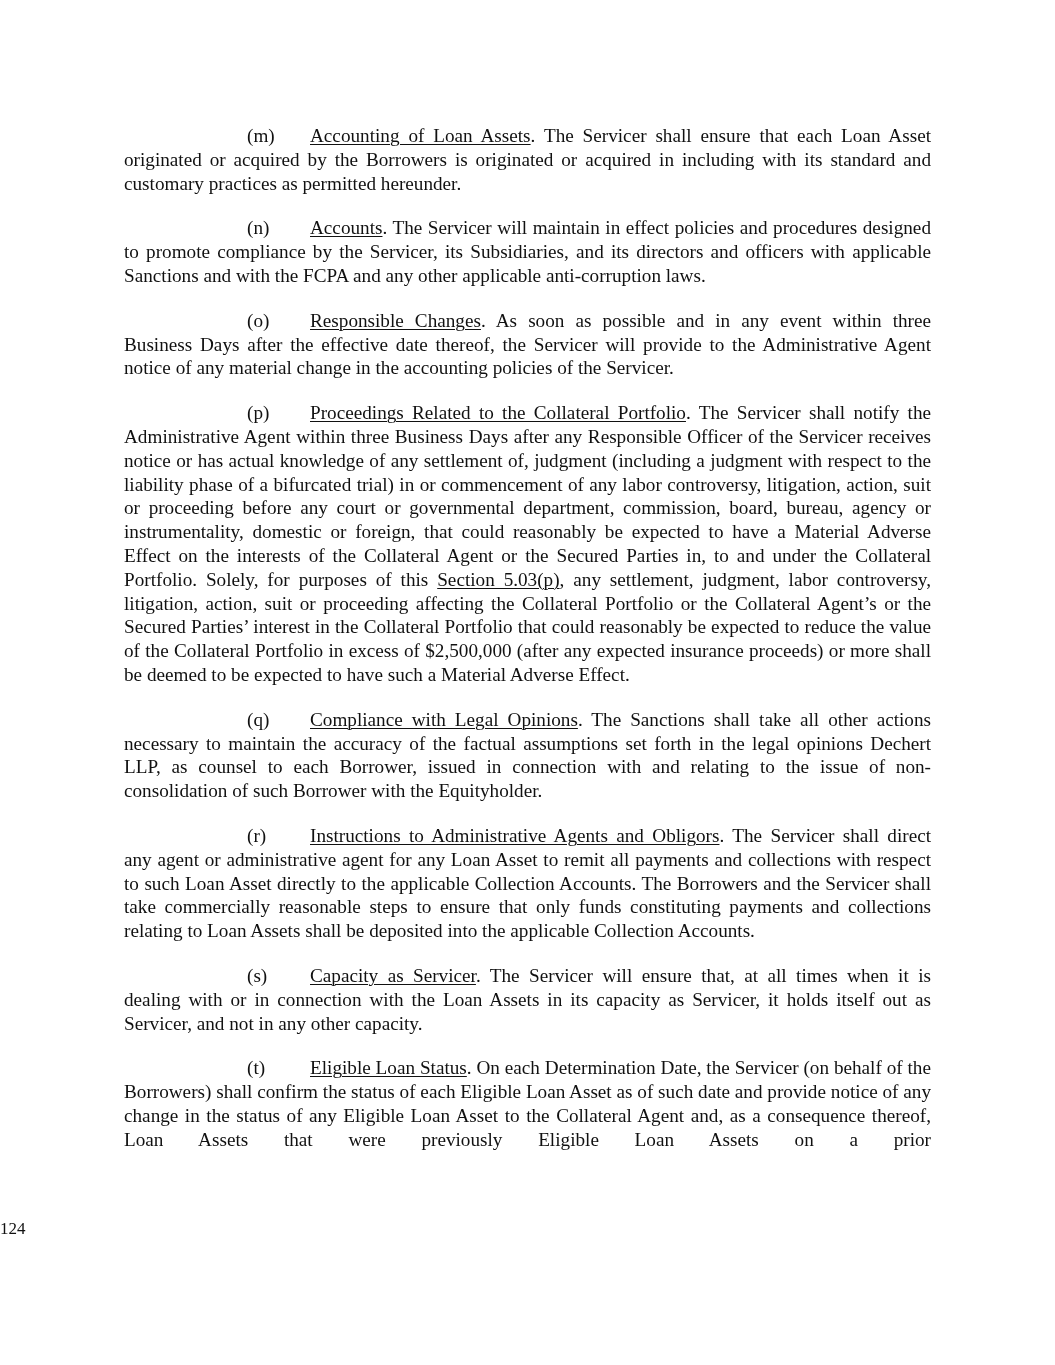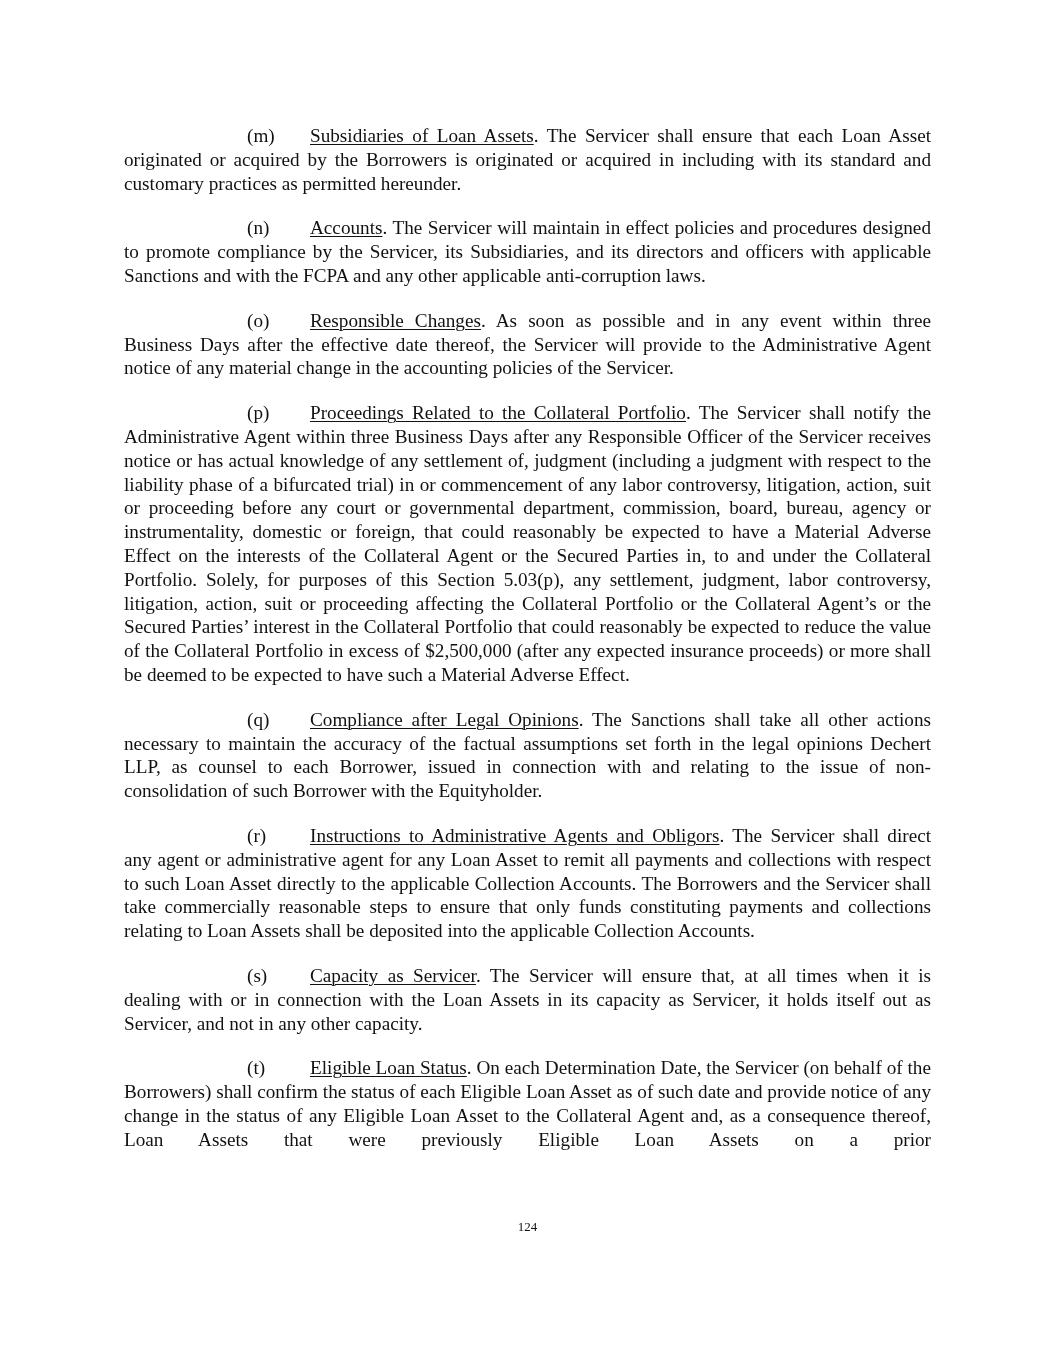--- a/index.html
+++ b/index.html
@@ -19,55 +19,55 @@
     text-align: justify;
     text-align-last: left;
   }
   .para.last-justify { text-align-last: justify; }
   .lbl {
     display: inline-block;
     margin-left: 123px;
     width: 63px;
   }
   .heading { text-decoration: underline; text-underline-offset: 2px; text-decoration-thickness: 1px; }
-  .xref { text-underline-offset: 2px; text-decoration-thickness: 1px; }
+  .xref { text-decoration: underline; text-underline-offset: 2px; text-decoration-thickness: 1px; }
   .page-number {
     position: absolute;
     top: 1219px;
     left: 0;
     width: 1055px;
-    text-align: center;
+    text-align: left;
     font-family: "Liberation Serif", serif;
-    font-size: 13px;
+    font-size: 17px;
     color: #111111;
   }
 </style>
 </head>
 <body>
 
 <div class="page">
 
   <p class="para">
-    <span class="lbl">(m)</span><span class="heading">Subsidiaries of Loan Assets</span><span>.  The Servicer shall ensure that each Loan Asset originated or acquired by the Borrowers is originated or acquired in including with its standard and customary practices as permitted hereunder.</span>
+    <span class="lbl">(m)</span><span class="heading">Accounting of Loan Assets</span><span>.  The Servicer shall ensure that each Loan Asset originated or acquired by the Borrowers is originated or acquired in including with its standard and customary practices as permitted hereunder.</span>
   </p>
 
   <p class="para">
     <span class="lbl">(n)</span><span class="heading">Accounts</span><span>.  The Servicer will maintain in effect policies and procedures designed to promote compliance by the Servicer, its Subsidiaries, and its directors and officers with applicable Sanctions and with the FCPA and any other applicable anti-corruption laws.</span>
   </p>
 
   <p class="para">
     <span class="lbl">(o)</span><span class="heading">Responsible Changes</span><span>.  As soon as possible and in any event within three Business Days after the effective date thereof, the Servicer will provide to the Administrative Agent notice of any material change in the accounting policies of the Servicer.</span>
   </p>
 
   <p class="para">
     <span class="lbl">(p)</span><span class="heading">Proceedings Related to the Collateral Portfolio</span><span>.  The Servicer shall notify the Administrative Agent within three Business Days after any Responsible Officer of the Servicer receives notice or has actual knowledge of any settlement of, judgment (including a judgment with respect to the liability phase of a bifurcated trial) in or commencement of any labor controversy, litigation, action, suit or proceeding before any court or governmental department, commission, board, bureau, agency or instrumentality, domestic or foreign, that could reasonably be expected to have a Material Adverse Effect on the interests of the Collateral Agent or the Secured Parties in, to and under the Collateral Portfolio.  Solely, for purposes of this </span><span class="xref">Section 5.03(p)</span><span>, any settlement, judgment, labor controversy, litigation, action, suit or proceeding affecting the Collateral Portfolio or the Collateral Agent’s or the Secured Parties’ interest in the Collateral Portfolio that could reasonably be expected to reduce the value of the Collateral Portfolio in excess of $2,500,000 (after any expected insurance proceeds) or more shall be deemed to be expected to have such a Material Adverse Effect.</span>
   </p>
 
   <p class="para">
-    <span class="lbl">(q)</span><span class="heading">Compliance after Legal Opinions</span><span>.  The Sanctions shall take all other actions necessary to maintain the accuracy of the factual assumptions set forth in the legal opinions Dechert LLP, as counsel to each Borrower, issued in connection with and relating to the issue of non-consolidation of such Borrower with the Equityholder.</span>
+    <span class="lbl">(q)</span><span class="heading">Compliance with Legal Opinions</span><span>.  The Sanctions shall take all other actions necessary to maintain the accuracy of the factual assumptions set forth in the legal opinions Dechert LLP, as counsel to each Borrower, issued in connection with and relating to the issue of non-consolidation of such Borrower with the Equityholder.</span>
   </p>
 
   <p class="para">
     <span class="lbl">(r)</span><span class="heading">Instructions to Administrative Agents and Obligors</span><span>.  The Servicer shall direct any agent or administrative agent for any Loan Asset to remit all payments and collections with respect to such Loan Asset directly to the applicable Collection Accounts.  The Borrowers and the Servicer shall take commercially reasonable steps to ensure that only funds constituting payments and collections relating to Loan Assets shall be deposited into the applicable Collection Accounts.</span>
   </p>
 
   <p class="para">
     <span class="lbl">(s)</span><span class="heading">Capacity as Servicer</span><span>.  The Servicer will ensure that, at all times when it is dealing with or in connection with the Loan Assets in its capacity as Servicer, it holds itself out as Servicer, and not in any other capacity.</span>
   </p>
 

